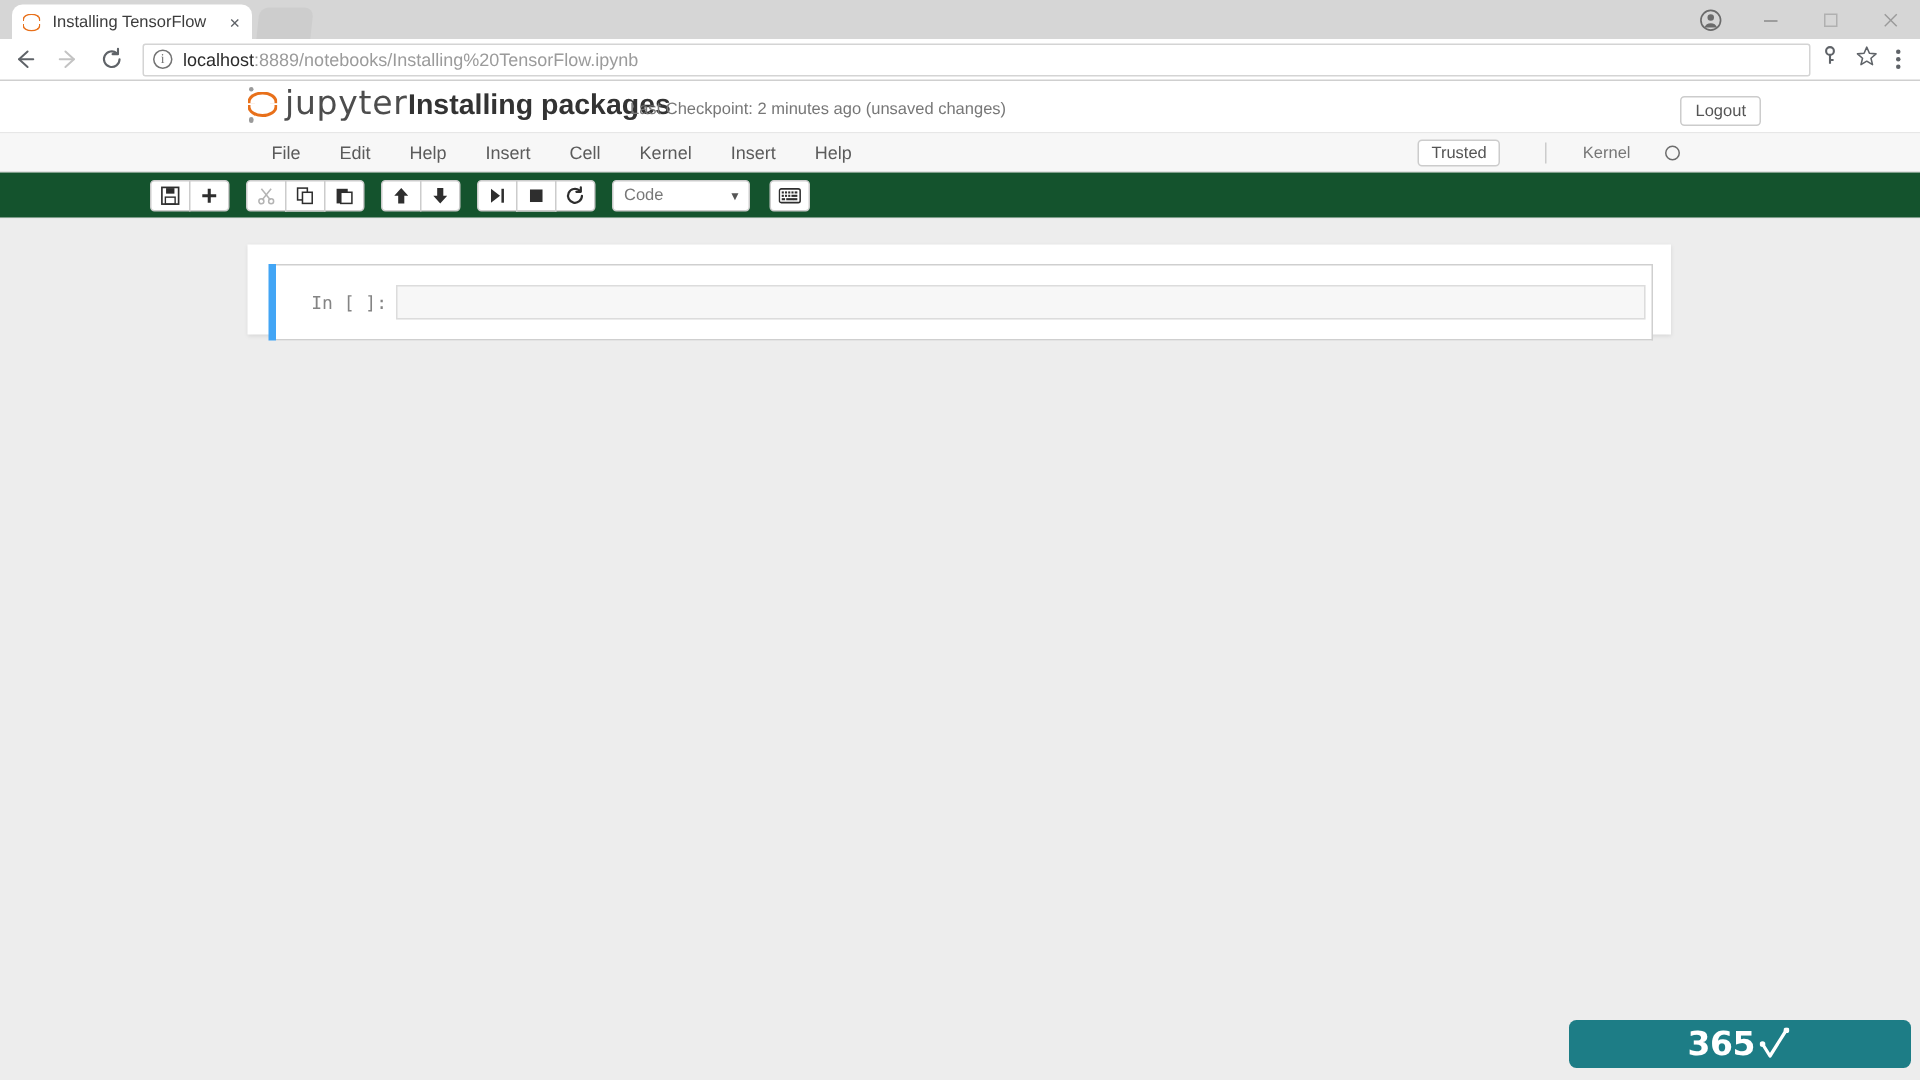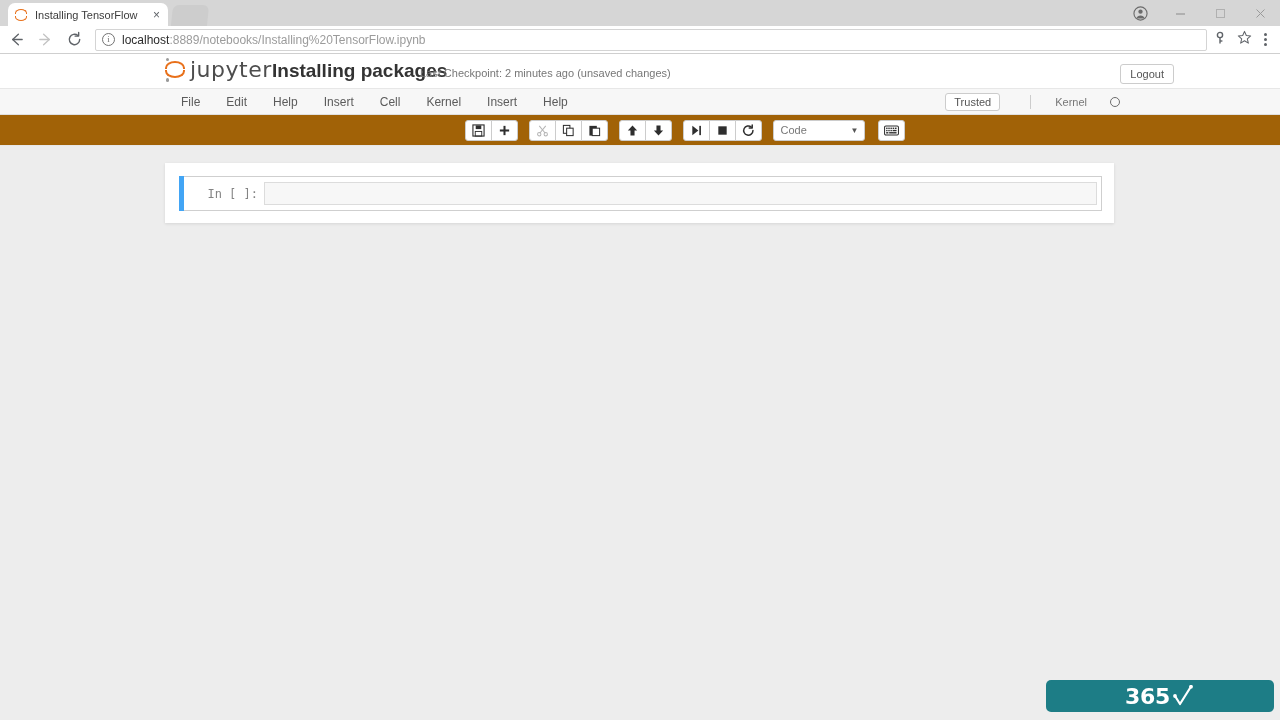--- a/index.html
+++ b/index.html
@@ -186,25 +186,24 @@
   .jp-kernel-sep { width: 1px; height: 14px; background: #cccccc; margin-right: 8px; }
   .jp-kernel-label { font-size: 11px; color: #777777; margin-right: 7px; }
   .jp-kernel-dot {
     width: 10px; height: 10px; border-radius: 50%;
     border: 1.4px solid #6d6d6d; background: transparent;
   }
 
   .jp-toolbar {
     position: relative;
     height: 31px;
-    background: #a16207;
+    background: #14532d;
     border-bottom: 1px solid #e7e7e7;
     display: flex; align-items: center;
     padding-left: 100px;
-    justify-content: center;
   }
   .tb-group { display: flex; margin-right: 11px; }
   .tb-btn {
     width: 27px; height: 21px;
     border: 1px solid #cccccc;
     background: #ffffff;
     display: flex; align-items: center; justify-content: center;
     color: #2e2e2e;
     margin-left: -1px;
   }
@@ -228,21 +227,21 @@
     background: #ededed;
   }
   .notebook-panel {
     position: absolute; left: 165px; top: 17px;
     width: 949px; height: 60px;
     background: #ffffff;
     box-shadow: 0 1px 3px rgba(0,0,0,0.10);
   }
   .cell {
     position: absolute; left: 14px; top: 13px;
-    width: 923px; height: 35px;
+    width: 923px; height: 51px;
     display: flex; align-items: stretch; justify-content: space-between;
   }
   .cell-marker {
     width: 5px; background: #42a5f5; flex: 0 0 5px;
   }
   .cell-inner {
     flex: 1 1 auto;
     border: 1px solid #cfcfcf; border-left: none;
     background: #ffffff;
     display: flex; align-items: center;

